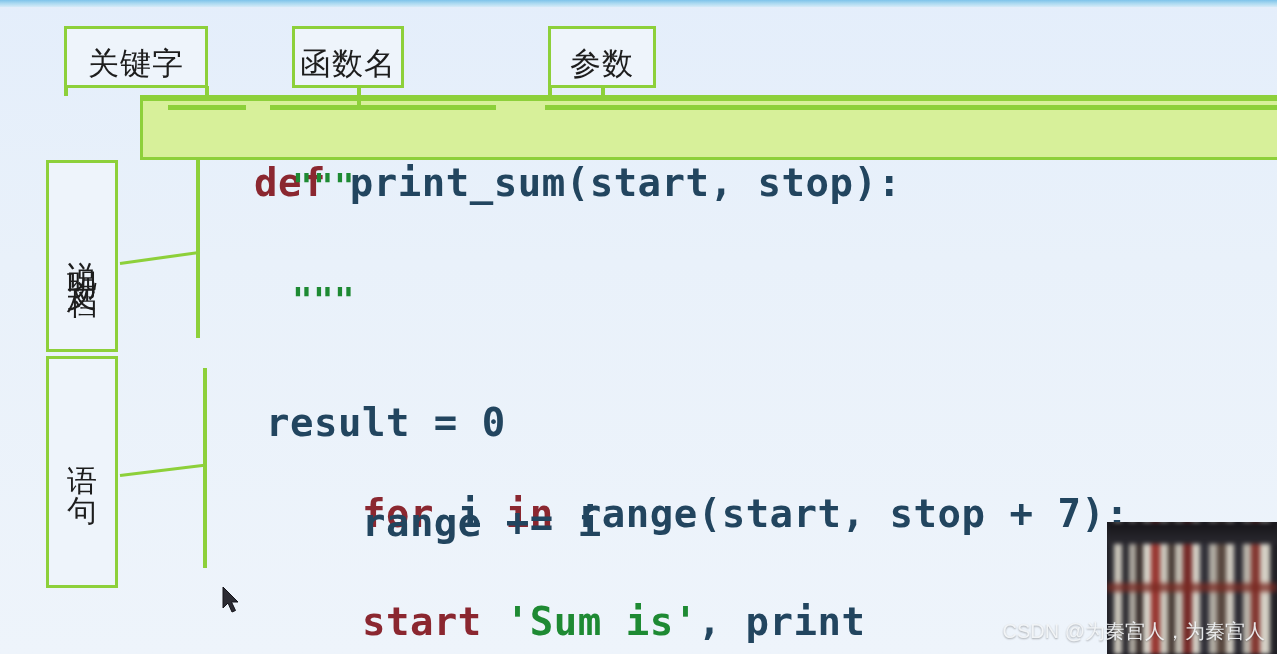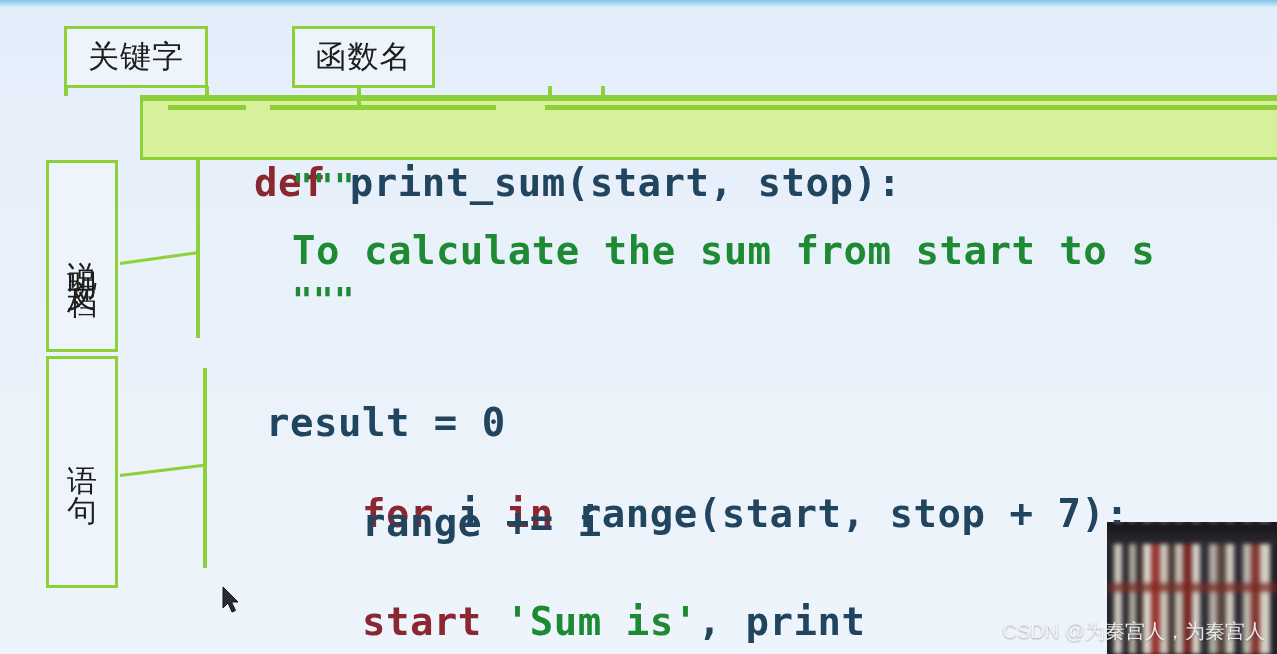--- a/index.html
+++ b/index.html
@@ -40,23 +40,24 @@
     color: #1d1d1d;
     display: flex;
     align-items: center;
     justify-content: center;
     font-family: "Liberation Sans", sans-serif;
     letter-spacing: 1px;
   }
   .label-box.top {
     height: 62px;
     font-size: 31px;
+    align-items: flex-end;
   }
   #label-keyword  { left: 64px;  top: 26px; width: 144px; }
-  #label-funcname { left: 292px; top: 26px; width: 143px; }
+  #label-funcname { left: 292px; top: 26px; width: 112px; }
   #label-param    { left: 548px; top: 26px; width: 108px; }
 
   
   .side-box {
     position: absolute;
     box-sizing: border-box;
     border: 3px solid #8dd03a;
     background: #eef4fb;
     left: 46px;
     width: 72px;
@@ -227,20 +228,23 @@
 
   <div class="rail v" style="left:64px; top:86px; height:10px;"></div>
   <div class="rail v" style="left:548px; top:86px; height:12px;"></div>
 
   <div class="label-box top" id="label-keyword">
     <span>关键字</span>
   </div>
   <div class="label-box top" id="label-funcname">
     <span>函数名</span>
   </div>
+  <div class="label-box top" id="label-param">
+    <span>参数</span>
+  </div>
 
   <div class="side-box" id="side-docstring">
     <span class="vtext">说明文档</span>
   </div>
   <div class="side-box" id="side-statement">
     <span class="vtext">语句</span>
   </div>
 
   <div class="rail v" style="left:196px; top:160px; height:178px;"></div>
 
@@ -249,21 +253,20 @@
   <div class="rail v" style="left:203px; top:368px; height:200px;"></div>
 
   <div class="diag" style="left:120px; top:474px; width:85px; transform:rotate(-7deg);"></div>
 
   <div class="code" id="line-def">
     <span class="kw">def</span><span class="plain"> print_sum(start, stop):</span>
   </div>
 
   <div class="code doc" id="line-q1">"""</div>
 
-  <div class="code doc" id="line-docbody">To calculate the sum from start to s</div>
 
   <div class="code doc" id="line-q2">"""</div>
 
   <div class="code plain" id="line-result">result = 0</div>
 
   <div class="code" id="line-for">
     <span class="kw">for</span><span class="plain"> i </span><span class="kw">in</span><span class="plain"> range(start, stop + 7):</span>
   </div>
 
   <div class="code plain" id="line-add">    range += i</div>

